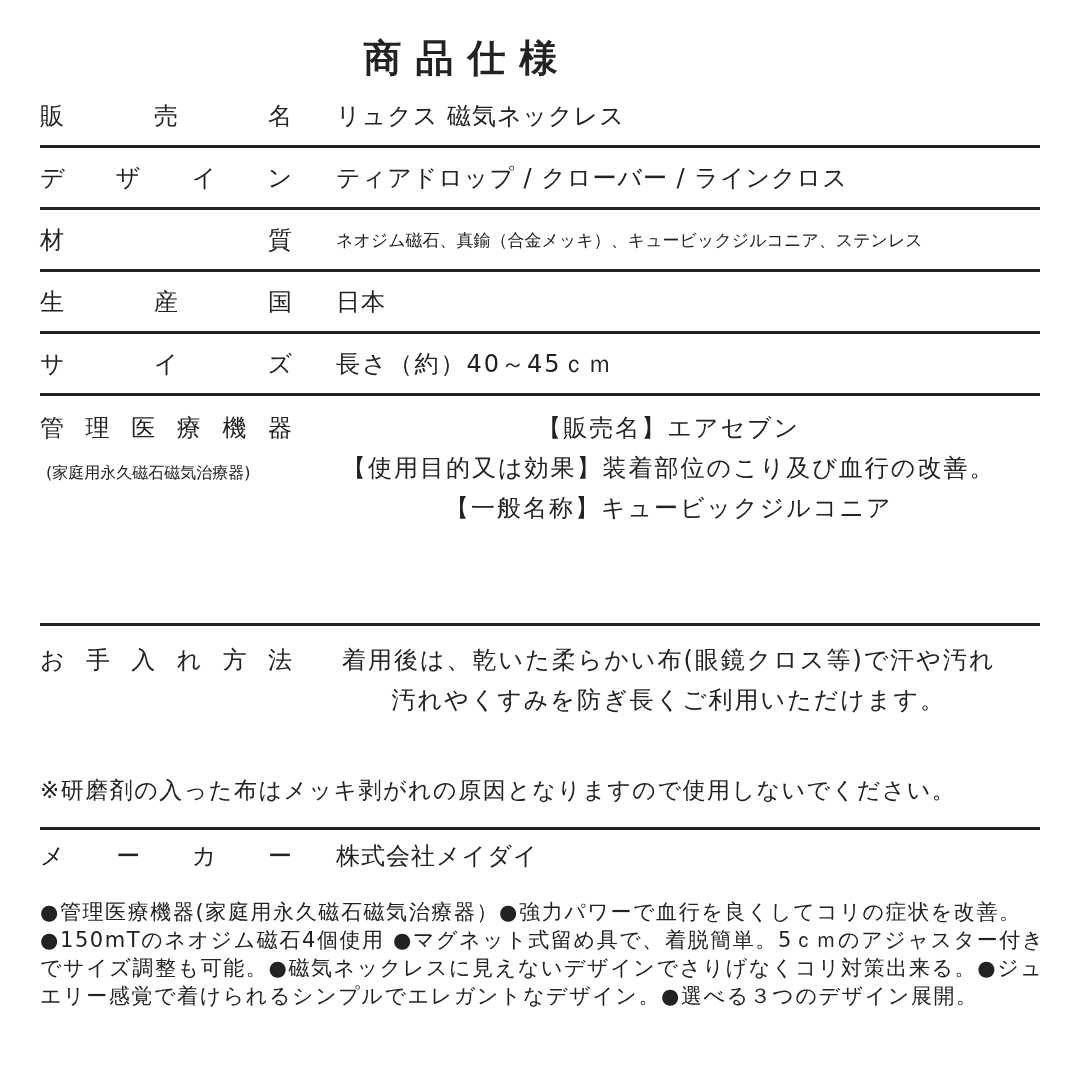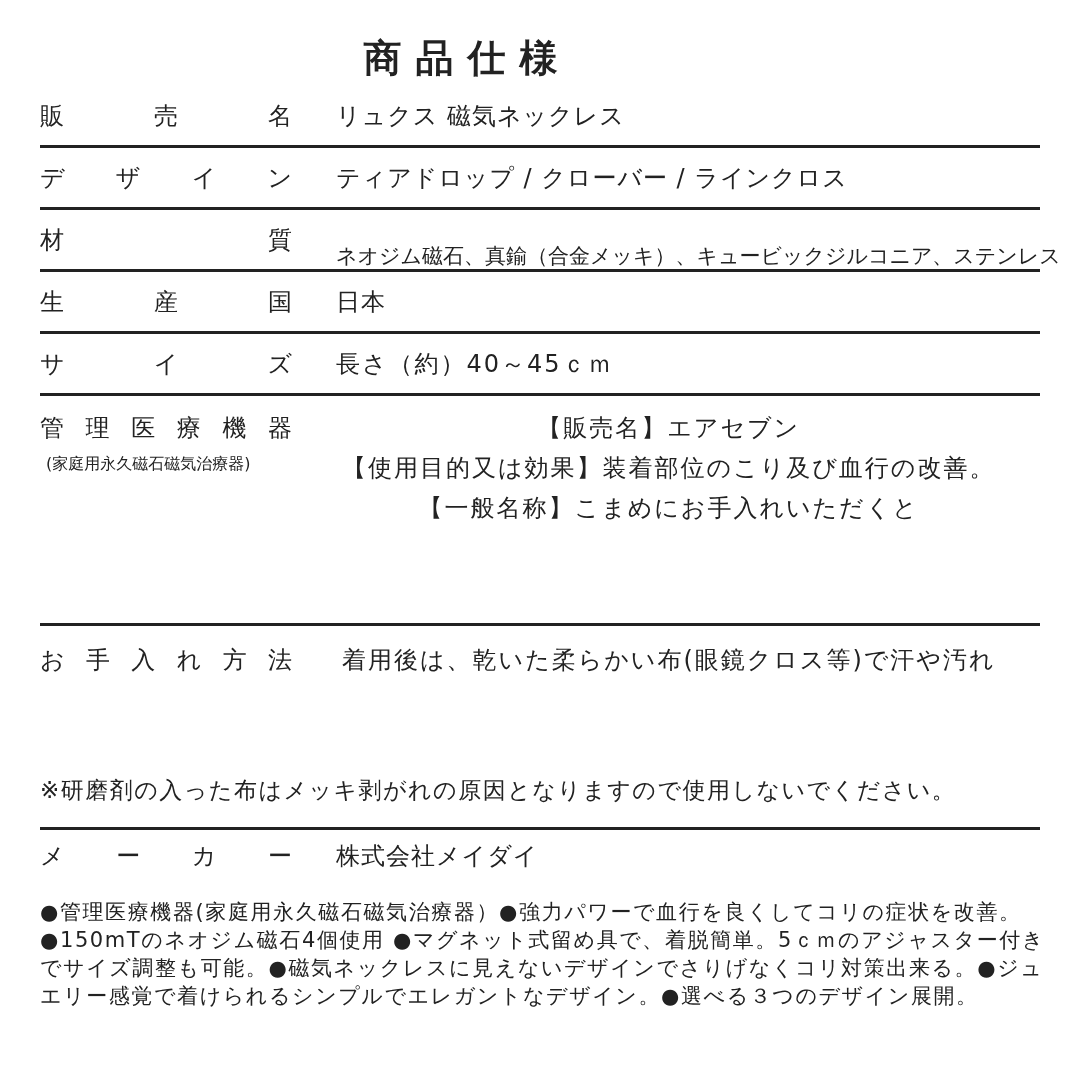--- a/index.html
+++ b/index.html
@@ -14,22 +14,22 @@
       line-height: 56px;
     }
     .rule { position: absolute; left: 40px; width: 1000px; height: 3px; background: #222222; }
     .row { position: absolute; left: 40px; width: 1000px; }
     .label {
       position: absolute; left: 0; width: 252px; font-size: 24px; line-height: 40px;
       display: flex; justify-content: space-between;
     }
     .label span { display: inline-block; }
     .value { position: absolute; left: 296px; font-size: 24px; line-height: 40px; letter-spacing: 1px; white-space: nowrap; text-align: center; }
-    .value.small { font-size: 21px; letter-spacing: 0; margin-top: 16px; }
-    .sublabel { position: absolute; left: 6px; top: 44px; font-size: 16px; line-height: 24px; white-space: nowrap; }
+    .value.small { font-size: 17px; letter-spacing: 0; }
+    .sublabel { position: absolute; left: 6px; top: 53px; font-size: 16px; line-height: 24px; white-space: nowrap; }
     .lines div { font-size: 24px; line-height: 40px; letter-spacing: 2px; white-space: nowrap; margin-left: 6px; }
     .indent { padding-left: 276px; }
     .note { position: absolute; left: 40px; top: 770px; font-size: 23px; line-height: 40px; letter-spacing: 1.5px; white-space: nowrap; text-align: right; }
     .features {
       position: absolute; left: 40px; top: 898px; width: 1010px; font-size: 21px; line-height: 28px;
       letter-spacing: 1.6px;
     }
   </style>
 </head>
 <body>
@@ -92,36 +92,37 @@
     <span>理</span>
     <span>医</span>
     <span>療</span>
     <span>機</span>
     <span>器</span>
   </div>
   <div class="sublabel">(家庭用永久磁石磁気治療器)</div>
   <div class="value lines">
     <div>【販売名】エアセブン</div>
     <div>【使用目的又は効果】装着部位のこり及び血行の改善。</div>
-    <div>【一般名称】こまめにお手入れいただくと</div>
+    <div>【一般名称】キュービックジルコニア</div>
   </div>
 </div>
 <div class="rule" style="top:623px;"></div>
 
 <div class="row" style="top:640px;">
   <div class="label">
     <span>お</span>
     <span>手</span>
     <span>入</span>
     <span>れ</span>
     <span>方</span>
     <span>法</span>
   </div>
   <div class="value lines">
     <div>着用後は、乾いた柔らかい布(眼鏡クロス等)で汗や汚れ</div>
+    <div>汚れやくすみを防ぎ長くご利用いただけます。</div>
   </div>
 </div>
 <div class="note">※研磨剤の入った布はメッキ剥がれの原因となりますので使用しないでください。</div>
 <div class="rule" style="top:827px;"></div>
 
 <div class="row" style="top:836px;">
   <div class="label">
     <span>メ</span>
     <span>ー</span>
     <span>カ</span>

